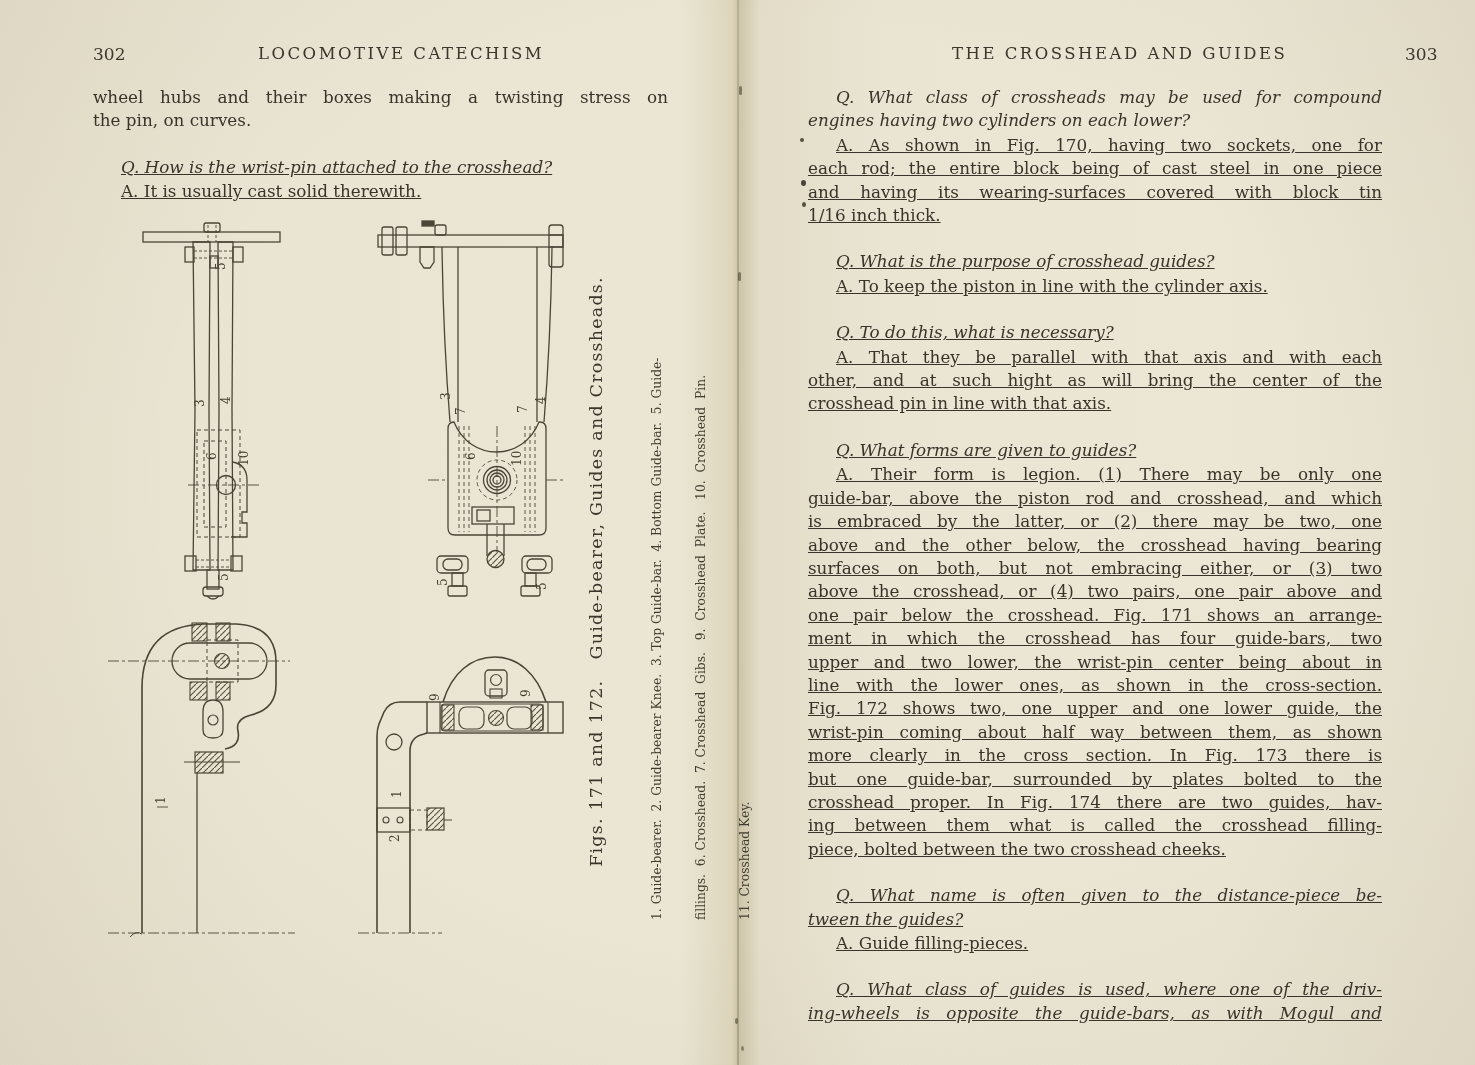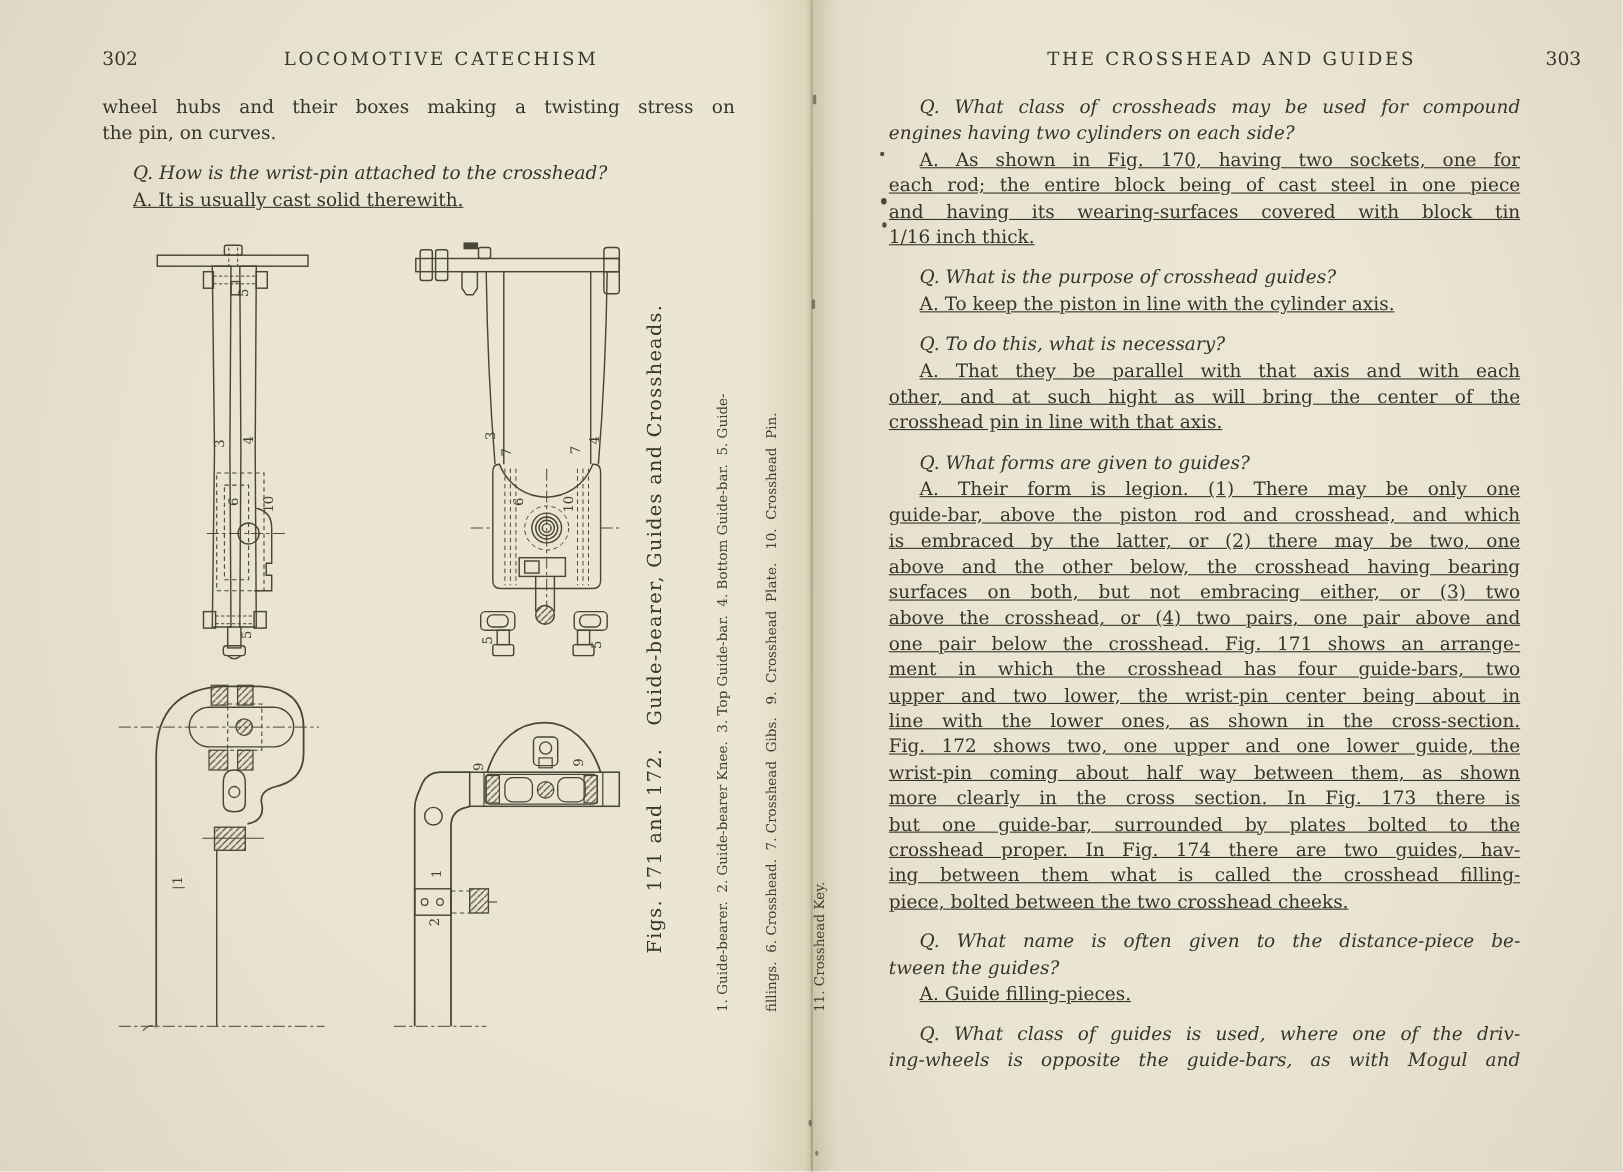--- a/index.html
+++ b/index.html
@@ -15,21 +15,21 @@
   #page-left{left:0;width:737px;}
   #page-right{left:737px;width:738px;}
   .runhead{position:absolute;top:44px;font-size:16.5px;letter-spacing:2.5px;color:#3a362b;white-space:nowrap;}
   .pagenum{position:absolute;top:44px;font-size:17px;color:#3a362b;}
   .page-body{position:absolute;font-size:16.8px;line-height:23.4px;color:#38342a;}
   .tline{text-align:justify;text-align-last:justify;}
   .tline.last{text-align-last:left;}
   .tline.first{text-indent:28px;}
   .para.cont .tline.first{text-indent:0;}
   .para.q{font-style:italic;}
-  .para.q:not(:first-child){margin-top:13px;}
+  .para.q:not(:first-child){margin-top:23px;text-decoration:underline;}
   .para.a{margin-top:1px;text-decoration:underline;}
   .fig{position:absolute;}
   .figlabel{font-family:"DejaVu Serif",serif;font-size:12px;fill:#45402f;}
   .rot{position:absolute;transform-origin:0 0;transform:rotate(-90deg);}
   #cap-main{left:586px;top:888px;width:633px;text-align:center;font-size:17.5px;letter-spacing:1.2px;color:#3a362b;white-space:pre;}
   #cap-detail{left:620px;top:920px;width:672px;font-size:12.3px;line-height:14.8px;color:#403c2f;white-space:pre;}
   .gutter-line{position:absolute;left:737px;top:0;width:2px;height:1065px;background:linear-gradient(180deg,#b3ab8e,#a79f82 30%,#b0a88b 70%,#a39b7e);opacity:.8;}
   .speck{position:absolute;border-radius:50%;background:#2e2a1e;}
 </style>
 </head>
@@ -231,21 +231,21 @@
     <div>11. Crosshead Key.</div>
   </div>
 </div>
 
 <div class="page" id="page-right">
   <div class="runhead" style="left:215px;text-align:right;">THE CROSSHEAD AND GUIDES</div>
   <div class="pagenum" style="left:632px;margin-left:36px;">303</div>
   <div class="page-body" style="left:71px;top:86px;width:574px;">
       <div class="para q">
         <div class="tline first">Q. What class of crossheads may be used for compound</div>
-        <div class="tline last">engines having two cylinders on each side?</div>
+        <div class="tline last">engines having two cylinders on each lower?</div>
       </div>
       <div class="para a">
         <div class="tline first">A. As shown in Fig. 170, having two sockets, one for</div>
         <div class="tline">each rod; the entire block being of cast steel in one piece</div>
         <div class="tline">and having its wearing-surfaces covered with block tin</div>
         <div class="tline last">1/16 inch thick.</div>
       </div>
       <div class="para q">
         <div class="tline first last">Q. What is the purpose of crosshead guides?</div>
       </div>

